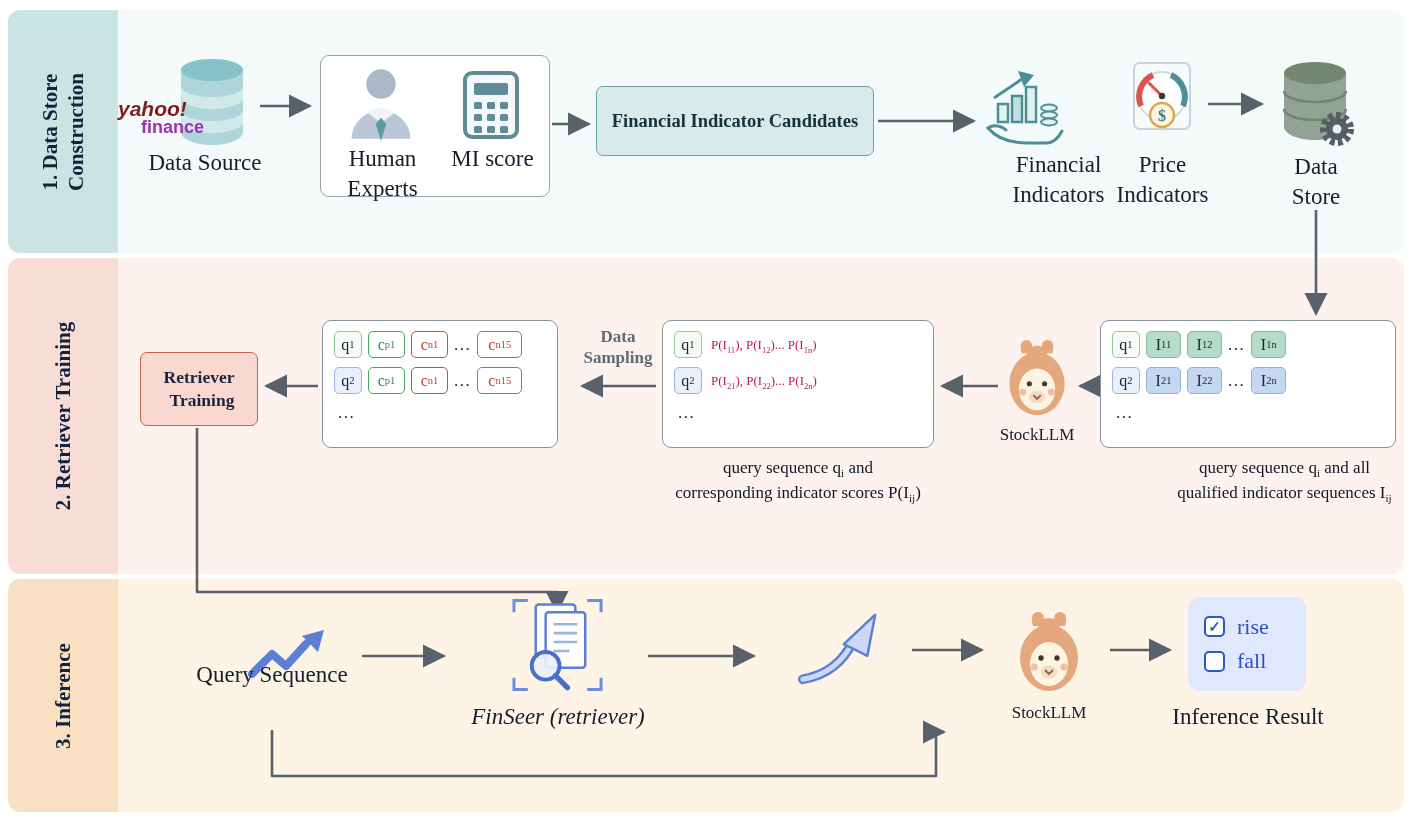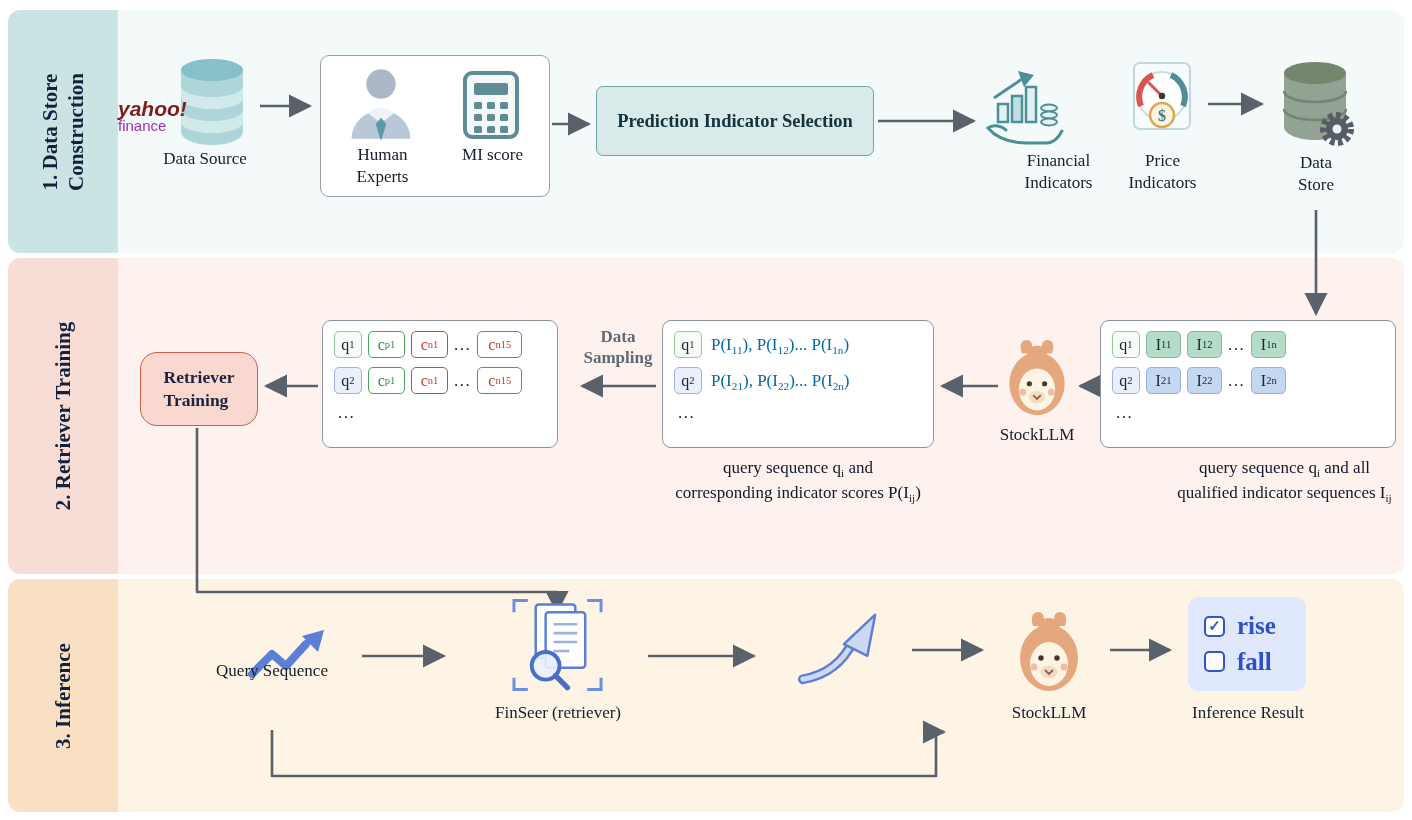--- a/index.html
+++ b/index.html
@@ -13,61 +13,61 @@
   .band-content { flex:1; position:relative; }
   .b1 .band-label { background:#c9e4e3; } .b1 .band-content { background:#f3faf9; }
   .b2 .band-label { background:#f8dcd6; } .b2 .band-content { background:#fdf2ed; }
   .b3 .band-label { background:#fae0c2; } .b3 .band-content { background:#fdf4e6; }
   .vlabel { position:absolute; left:50%; top:50%; transform:translate(-50%,-50%) rotate(-90deg);
             text-align:center; font-weight:bold; font-size:21px; color:#14213d;
             white-space:pre-line; line-height:1.25; }
 
   
   .abs { position:absolute; z-index:2; }
-  .lbl { position:absolute; z-index:2; text-align:center; white-space:pre-line; font-size:17px; line-height:1.3; color:#141e2c; }
+  .lbl { position:absolute; z-index:2; text-align:center; white-space:pre-line; font-size:23px; line-height:1.3; color:#141e2c; }
   .conn { stroke:#59616b; stroke-width:2.6; fill:none; stroke-linejoin:round; stroke-linecap:butt; }
 
   
   .frame-box { position:absolute; background:#fff; border:1.5px solid #9aa2aa; border-radius:9px; z-index:2; }
   .selection-box { position:absolute; background:#d8eae9; border:1.6px solid #6fa3a6; border-radius:7px;
                    display:flex; align-items:center; justify-content:center; text-align:center;
                    font-size:18.5px; font-weight:600; color:#14323b; z-index:2; }
   .yahoo-word { font-family:"Liberation Sans","DejaVu Sans",sans-serif; font-weight:bold; font-style:italic; font-size:21px; color:#7f1d1d; line-height:1; }
-  .yahoo-fin  { font-family:"Liberation Sans","DejaVu Sans",sans-serif; font-weight:normal; font-size:15px; color:#a12fb4; text-align:left; margin-top:-1px; line-height:1; }
+  .yahoo-fin  { font-family:"Liberation Sans","DejaVu Sans",sans-serif; font-weight:bold; font-size:18px; color:#a12fb4; text-align:right; margin-top:-1px; line-height:1; }
 
   
   .data-box { position:absolute; background:#fff; border:1.4px solid #8b949c; border-radius:9px; z-index:2; padding:10px 11px; }
   .crow { display:flex; gap:6px; align-items:center; margin-bottom:9px; }
   .srow { display:flex; gap:9px; align-items:center; margin-bottom:9px; }
   .cell { display:inline-flex; align-items:center; justify-content:center; height:27px; border-radius:5px;
           background:#fff; font-size:16px; color:#1b2430; flex:none; }
   .cell sub, .rich sub { font-size:0.66em; line-height:0; }
   .w-q {width:28px;} .w-c {width:37px;} .w-cl {width:45px;} .w-i {width:35px;}
   .q-g { border:1.4px solid #8fca9b; background:#f6fbf6; }
   .q-b { border:1.4px solid #9db4e2; background:#e9effb; }
   .c-p { border:1.4px solid #49a45e; color:#2e8b4a; }
   .c-n { border:1.4px solid #d0493a; color:#c43a2c; }
   .c-nb{ border:1.4px solid #5b7fd4; color:#c43a2c; }
   .i-g { background:#b3dcc9; border:1.4px solid #86b89d; }
   .i-b { background:#c5d8f2; border:1.4px solid #97aede; }
   .dots { font-size:17px; letter-spacing:1.5px; color:#1b2430; }
-  .score-text { font-size:17px; color:#0369a1; white-space:nowrap; }
+  .score-text { font-size:13px; color:#be185d; white-space:nowrap; }
   .caption { position:absolute; z-index:2; text-align:center; font-size:17px; line-height:1.45; color:#10192a; }
-  .retriever-box { position:absolute; background:#f8d8cf; border:1.6px solid #c9604e; border-radius:17px;
-                   display:flex; align-items:center; justify-content:center; text-align:left;
+  .retriever-box { position:absolute; background:#f8d8cf; border:1.6px solid #c9604e; border-radius:7px;
+                   display:flex; align-items:center; justify-content:center; text-align:right;
                    font-size:17.5px; font-weight:600; color:#1c2340; white-space:pre-line; line-height:1.3; z-index:2; }
   .sampling { position:absolute; z-index:2; text-align:center; font-weight:bold; font-size:17px; color:#5f6b74; white-space:pre-line; line-height:1.25; }
 
   
   .prediction-box { position:absolute; background:#dfe8fc; border-radius:11px; z-index:2;
                     display:flex; flex-direction:column; justify-content:space-evenly; padding:8px 16px; }
   .pred-row { display:flex; align-items:center; gap:12px; }
   .checkbox { width:21px; height:21px; border:2.2px solid #2f55cc; border-radius:5px; background:#fdfdff;
               display:flex; align-items:center; justify-content:center; font-size:15px; font-weight:bold; color:#2f55cc; flex:none; }
-  .pred-word { font-size:25px; font-weight:bold; color:#2b50c8; }
+  .pred-word { font-size:22px; font-weight:normal; color:#2b50c8; }
 </style>
 </head>
 <body>
 
 <div class="canvas">
 
   <div class="band b1" style="top:10px;height:243px;">
     <div class="band-label">
       <div class="vlabel" style="width:230px;">1. Data Store
 Construction</div>
@@ -143,21 +143,21 @@
         <rect x="39" y="44" width="8" height="7" rx="1.5"></rect>
       <rect x="13" y="56" width="8" height="7" rx="1.5"></rect>
         <rect x="26" y="56" width="8" height="7" rx="1.5"></rect>
         <rect x="39" y="56" width="8" height="7" rx="1.5"></rect>
     </g>
   </svg>
   <div class="lbl" style="left:330px;top:144px;width:105px;">Human
 Experts</div>
   <div class="lbl" style="left:445px;top:144px;width:95px;">MI score</div>
 
-  <div class="selection-box" style="left:596px;top:86px;width:278px;height:70px;">Prediction Indicator Selection</div>
+  <div class="selection-box" style="left:596px;top:86px;width:278px;height:70px;">Financial Indicator Candidates</div>
 
   <svg class="abs" style="left:982px;top:64px;" width="84" height="84" viewBox="0 0 84 84">
     <path d="M12 34 L40 15" stroke="#4e8e96" stroke-width="3" fill="none"></path>
     <polygon points="36,7 52,11 42,23" fill="#4e8e96"></polygon>
     <rect x="16" y="40" width="10" height="18" fill="#e2f1f1" stroke="#4e8e96" stroke-width="2.5"></rect>
     <rect x="30" y="32" width="10" height="26" fill="#bfdfe1" stroke="#4e8e96" stroke-width="2.5"></rect>
     <rect x="44" y="23" width="10" height="35" fill="#e2f1f1" stroke="#4e8e96" stroke-width="2.5"></rect>
     <g fill="#e2f1f1" stroke="#4e8e96" stroke-width="2">
       <ellipse cx="67" cy="44" rx="8" ry="3.4"></ellipse>
         <ellipse cx="67" cy="51" rx="8" ry="3.4"></ellipse>
@@ -277,21 +277,21 @@
         <path d="M78 6 H92 V18"></path>
         <path d="M4 84 V96 H18"></path>
         <path d="M92 84 V96 H78"></path>
     </g>
     <rect x="26" y="10" width="40" height="54" rx="3" fill="#ffffff" stroke="#5b7fd4" stroke-width="2.5"></rect>
     <rect x="36" y="18" width="40" height="56" rx="3" fill="#ffffff" stroke="#5b7fd4" stroke-width="2.5"></rect>
     <path d="M44 30 h24 M44 39 h24 M44 48 h24 M44 57 h16" stroke="#9ab3e0" stroke-width="2.6"></path>
     <circle cx="36" cy="72" r="14" fill="#e9effc" fill-opacity="0.9" stroke="#4a6fc9" stroke-width="4"></circle>
     <line x1="46" y1="82" x2="58" y2="94" stroke="#4a6fc9" stroke-width="5.5" stroke-linecap="round"></line>
   </svg>
-  <div class="lbl" style="left:468px;top:702px;width:180px;">FinSeer (retriever)</div>
+  <div class="lbl" style="left:468px;top:702px;width:180px;font-style:italic;">FinSeer (retriever)</div>
 
   <svg class="abs" style="left:795px;top:606px;" width="88" height="82" viewBox="0 0 90 82">
     <path d="M8 74 Q 44 68 60 34" stroke="#5b7fd4" stroke-width="10" fill="none" stroke-linecap="round"></path>
     <path d="M8 74 Q 44 68 60 34" stroke="#cdd9f4" stroke-width="5" fill="none" stroke-linecap="round"></path>
     <polygon points="50,38 82,8 74,50" fill="#cdd9f4" stroke="#5b7fd4" stroke-width="2.5" stroke-linejoin="round"></polygon>
   </svg>
 
   <svg class="abs" style="left:1012px;top:610px;" width="74" height="84" viewBox="0 0 72 84">
     <path d="M20 16 Q16 2 26 2 Q33 3 30 16 z" fill="#e4a87c"></path>
     <path d="M52 16 Q56 2 46 2 Q39 3 42 16 z" fill="#e4a87c"></path>

